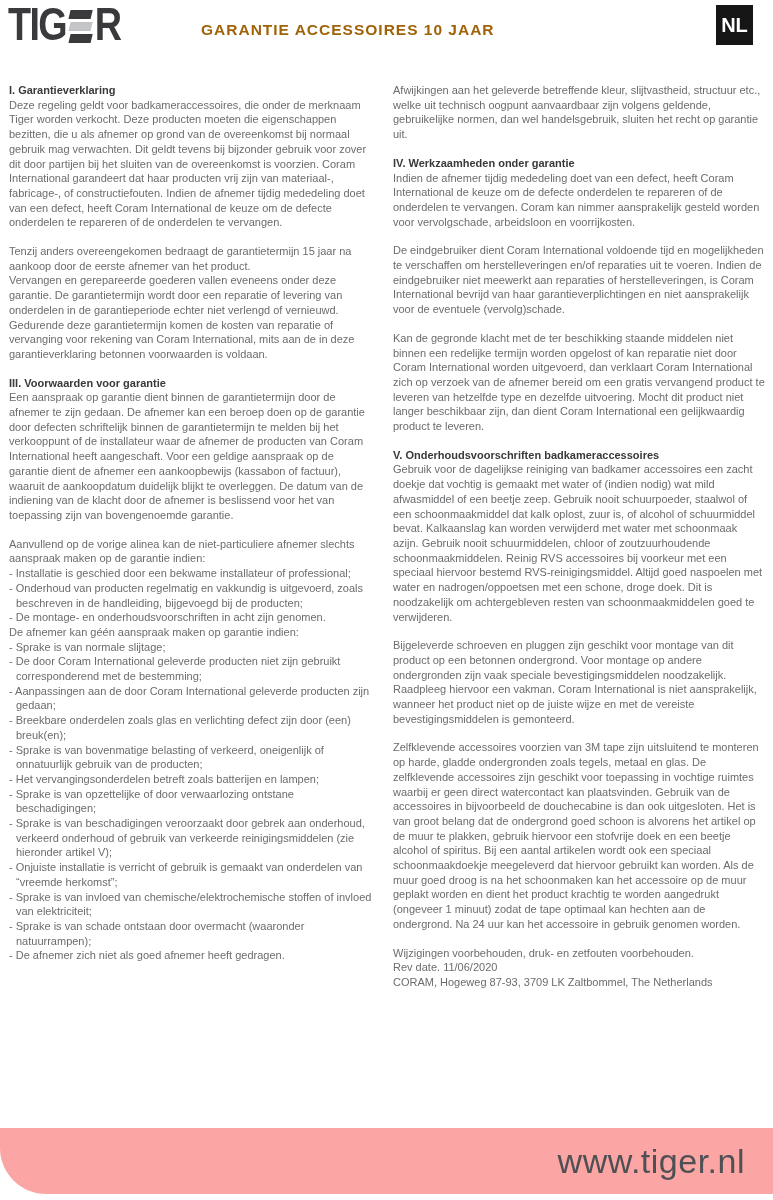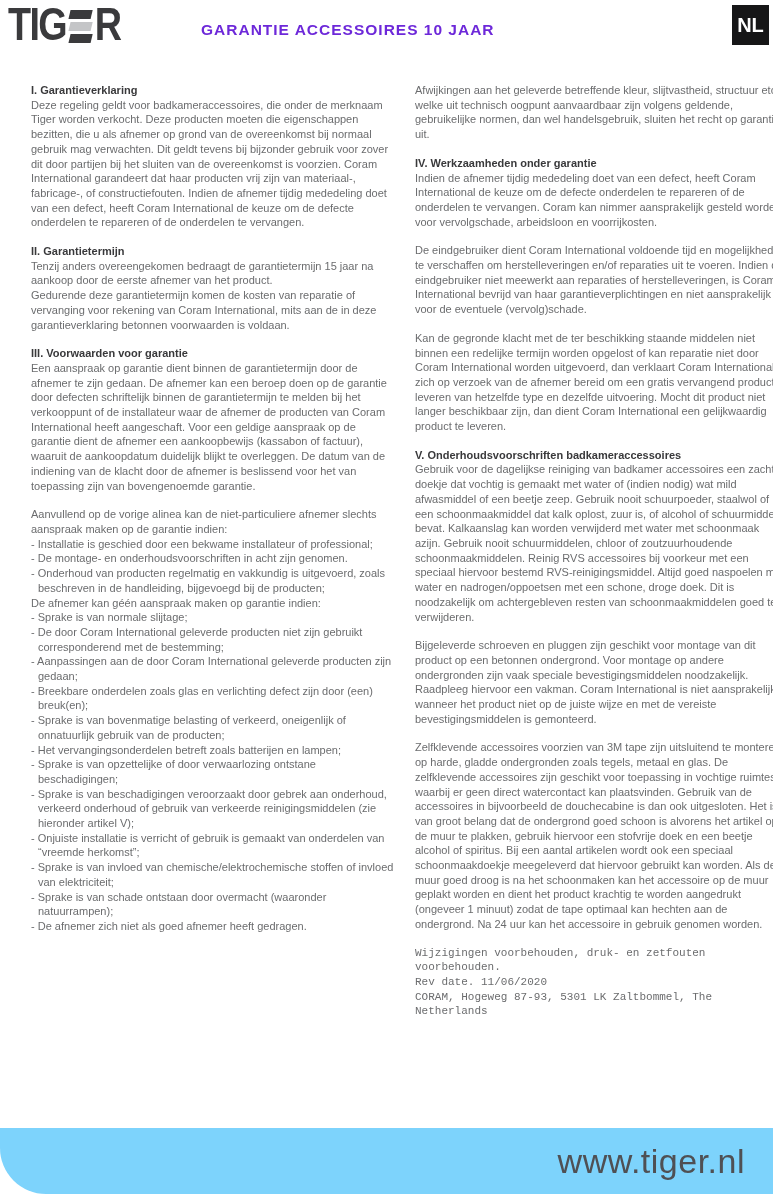--- a/index.html
+++ b/index.html
@@ -15,41 +15,41 @@
   }
   .logo .lg{
     font-size:46px;font-weight:800;letter-spacing:-2px;color:#3a3a3c;
     line-height:44px;
   }
   .logo-e{display:inline-flex;flex-direction:column;gap:3px;margin:5px 4px 0 4px;}
   .logo-e .bar{width:27px;height:9px;background:#3a3a3c;transform:skewX(-16deg);}
   .logo-e .bar.mid{background:#c4c5c7;}
   .doc-title{
     position:absolute;left:201px;top:21px;
-    font-size:15.5px;font-weight:bold;letter-spacing:1px;color:#6d28d9;
+    font-size:15.5px;font-weight:bold;letter-spacing:1px;color:#a16207;
   }
   .country-badge{
-    position:absolute;right:4px;top:5px;width:37px;height:40px;
+    position:absolute;right:20px;top:5px;width:37px;height:40px;
     background:#161617;color:#ffffff;font-weight:bold;font-size:20px;
     display:flex;align-items:center;justify-content:center;
   }
   
-  .col{position:absolute;top:83px;font-size:11px;line-height:14.7px;color:#6b6c6e;margin-left:22px;}
+  .col{position:absolute;top:83px;font-size:11px;line-height:14.7px;color:#6b6c6e;}
   .col-left{left:9px;width:367px;}
   .col-right{left:393px;width:372px;}
   .h{font-weight:bold;color:#39393b;margin:0;}
   .p{margin:0 0 14px 0;}
   .p-tight{margin:0;}
   .bullets{margin:0;}
   .bullet{padding-left:7px;text-indent:-7px;margin:0;}
-  .footnote{margin:0;font-family:Liberation Mono, monospace;}
+  .footnote{margin:0;}
   
   .footer-bar{
     position:absolute;left:0;right:0;top:1128px;height:66px;
-    background:#7dd3fc;border-bottom-left-radius:46px;
+    background:#fca5a5;border-bottom-left-radius:46px;
     display:flex;align-items:center;justify-content:flex-end;
   }
   .footer-site{
     font-size:34px;color:#4f5054;letter-spacing:0.5px;
     padding-right:28px;font-weight:400;
   }
 </style>
 </head>
 <body>
 
@@ -65,32 +65,32 @@
 
 <div class="doc-title">GARANTIE ACCESSOIRES 10 JAAR</div>
 
 <div class="country-badge">NL</div>
 
 <div class="col col-left">
 
   <div class="h">I. Garantieverklaring</div>
   <div class="p">Deze regeling geldt voor badkameraccessoires, die onder de merknaam Tiger worden verkocht. Deze producten moeten die eigenschappen bezitten, die u als afnemer op grond van de overeenkomst bij normaal gebruik mag verwachten. Dit geldt tevens bij bijzonder gebruik voor zover dit door partijen bij het sluiten van de overeenkomst is voorzien. Coram International garandeert dat haar producten vrij zijn van materiaal-, fabricage-, of constructiefouten. Indien de afnemer tijdig mededeling doet van een defect, heeft Coram International de keuze om de defecte onderdelen te repareren of de onderdelen te vervangen.</div>
 
-  <div class="h">II. Garantietermijn</div>
   <div class="p-tight">Tenzij anders overeengekomen bedraagt de garantietermijn 15 jaar na aankoop door de eerste afnemer van het product.</div>
+  <div class="p-tight">Vervangen en gerepareerde goederen vallen eveneens onder deze garantie. De garantietermijn wordt door een reparatie of levering van onderdelen in de garantieperiode echter niet verlengd of vernieuwd.</div>
   <div class="p">Gedurende deze garantietermijn komen de kosten van reparatie of vervanging voor rekening van Coram International, mits aan de in deze garantieverklaring betonnen voorwaarden is voldaan.</div>
 
   <div class="h">III. Voorwaarden voor garantie</div>
   <div class="p">Een aanspraak op garantie dient binnen de garantietermijn door de afnemer te zijn gedaan. De afnemer kan een beroep doen op de garantie door defecten schriftelijk binnen de garantietermijn te melden bij het verkooppunt of de installateur waar de afnemer de producten van Coram International heeft aangeschaft. Voor een geldige aanspraak op de garantie dient de afnemer een aankoopbewijs (kassabon of factuur), waaruit de aankoopdatum duidelijk blijkt te overleggen. De datum van de indiening van de klacht door de afnemer is beslissend voor het van toepassing zijn van bovengenoemde garantie.</div>
 
   <div class="p-tight">Aanvullend op de vorige alinea kan de niet-particuliere afnemer slechts aanspraak maken op de garantie indien:</div>
   <div class="bullets p">
       <div class="bullet">- Installatie is geschied door een bekwame installateur of professional;</div>
+      <div class="bullet">- Onderhoud van producten regelmatig en vakkundig is uitgevoerd, zoals beschreven in de handleiding, bijgevoegd bij de producten;</div>
       <div class="bullet">- De montage- en onderhoudsvoorschriften in acht zijn genomen.</div>
-      <div class="bullet">- Onderhoud van producten regelmatig en vakkundig is uitgevoerd, zoals beschreven in de handleiding, bijgevoegd bij de producten;</div>
     </div>
 
   <div class="p-tight">De afnemer kan géén aanspraak maken op garantie indien:</div>
   <div class="bullets">
       <div class="bullet">- Sprake is van normale slijtage;</div>
       <div class="bullet">- De door Coram International geleverde producten niet zijn gebruikt corresponderend met de bestemming;</div>
       <div class="bullet">- Aanpassingen aan de door Coram International geleverde producten zijn gedaan;</div>
       <div class="bullet">- Breekbare onderdelen zoals glas en verlichting defect zijn door (een) breuk(en);</div>
       <div class="bullet">- Sprake is van bovenmatige belasting of verkeerd, oneigenlijk of onnatuurlijk gebruik van de producten;</div>
       <div class="bullet">- Het vervangingsonderdelen betreft zoals batterijen en lampen;</div>
@@ -115,19 +115,19 @@
 
   <div class="h">V. Onderhoudsvoorschriften badkameraccessoires</div>
   <div class="p">Gebruik voor de dagelijkse reiniging van badkamer accessoires een zacht doekje dat vochtig is gemaakt met water of (indien nodig) wat mild afwasmiddel of een beetje zeep. Gebruik nooit schuurpoeder, staalwol of een schoonmaakmiddel dat kalk oplost, zuur is, of alcohol of schuurmiddel bevat. Kalkaanslag kan worden verwijderd met water met schoonmaak azijn. Gebruik nooit schuurmiddelen, chloor of zoutzuurhoudende schoonmaakmiddelen. Reinig RVS accessoires bij voorkeur met een speciaal hiervoor bestemd RVS-reinigingsmiddel. Altijd goed naspoelen met water en nadrogen/oppoetsen met een schone, droge doek. Dit is noodzakelijk om achtergebleven resten van schoonmaakmiddelen goed te verwijderen.</div>
 
   <div class="p">Bijgeleverde schroeven en pluggen zijn geschikt voor montage van dit product op een betonnen ondergrond. Voor montage op andere ondergronden zijn vaak speciale bevestigingsmiddelen noodzakelijk. Raadpleeg hiervoor een vakman. Coram International is niet aansprakelijk, wanneer het product niet op de juiste wijze en met de vereiste bevestigingsmiddelen is gemonteerd.</div>
   <div class="p">Zelfklevende accessoires voorzien van 3M tape zijn uitsluitend te monteren op harde, gladde ondergronden zoals tegels, metaal en glas. De zelfklevende accessoires zijn geschikt voor toepassing in vochtige ruimtes waarbij er geen direct watercontact kan plaatsvinden. Gebruik van de accessoires in bijvoorbeeld de douchecabine is dan ook uitgesloten. Het is van groot belang dat de ondergrond goed schoon is alvorens het artikel op de muur te plakken, gebruik hiervoor een stofvrije doek en een beetje alcohol of spiritus. Bij een aantal artikelen wordt ook een speciaal schoonmaakdoekje meegeleverd dat hiervoor gebruikt kan worden. Als de muur goed droog is na het schoonmaken kan het accessoire op de muur geplakt worden en dient het product krachtig te worden aangedrukt (ongeveer 1 minuut) zodat de tape optimaal kan hechten aan de ondergrond. Na 24 uur kan het accessoire in gebruik genomen worden.</div>
 
   <div class="footnote">Wijzigingen voorbehouden, druk- en zetfouten voorbehouden.</div>
   <div class="footnote p">Rev date. 11/06/2020</div>
 
-  <div class="footnote">CORAM, Hogeweg 87-93, 5301 LK Zaltbommel, The Netherlands</div>
+  <div class="footnote">CORAM, Hogeweg 87-93, 3709 LK Zaltbommel, The Netherlands</div>
 
 </div>
 
 <div class="footer-bar">
   <span class="footer-site">www.tiger.nl</span>
 </div>
 
 </body></html>

